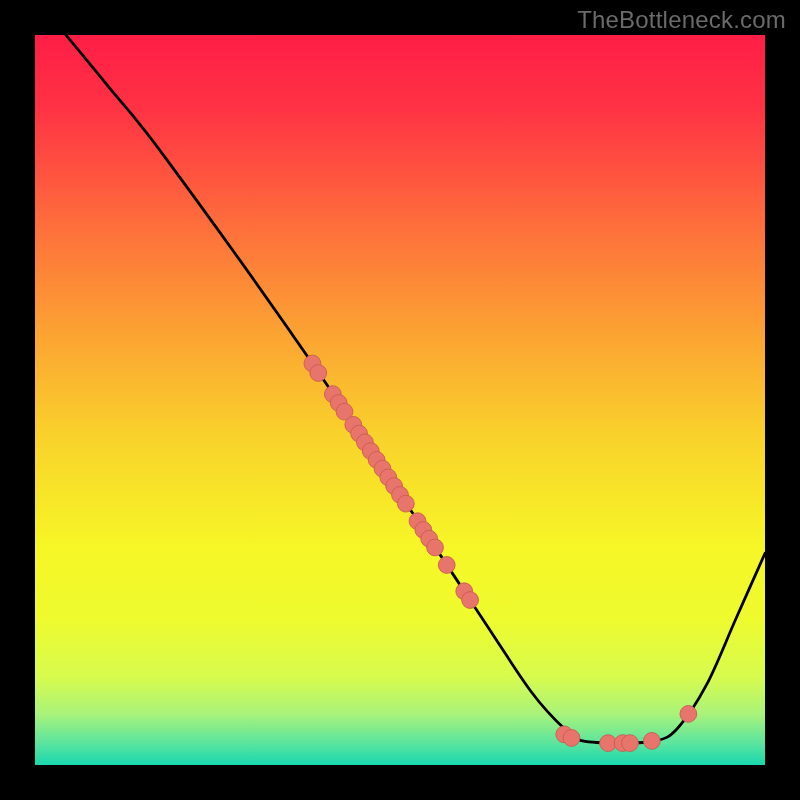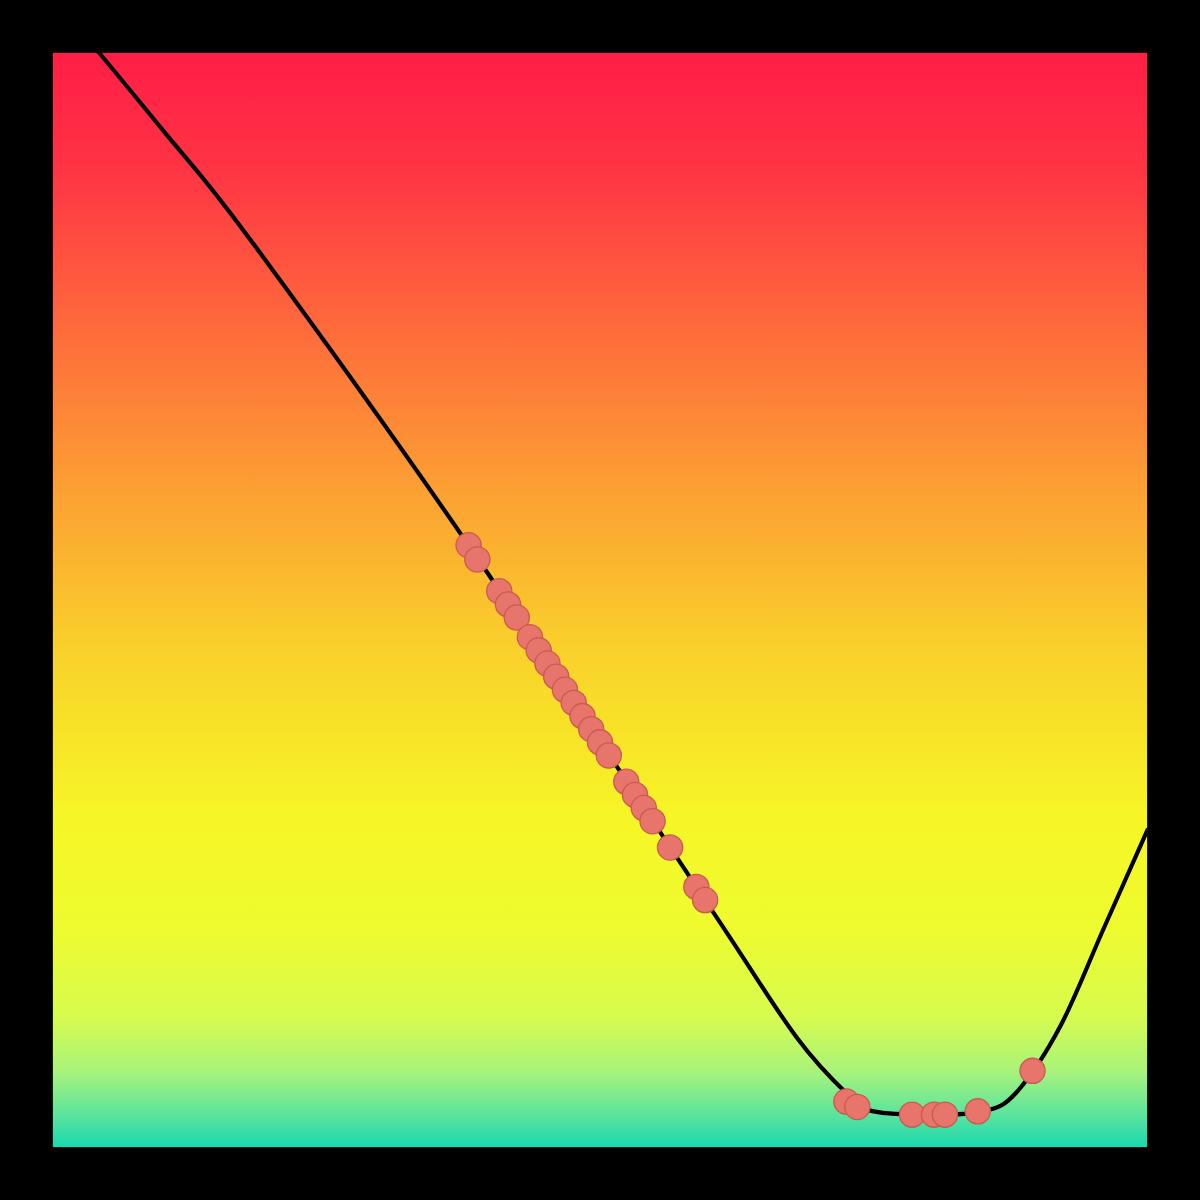--- a/index.html
+++ b/index.html
@@ -102,13 +102,14 @@
           <circle cx="72.500" cy="95.800" r="1.15" fill="#E8756B" stroke="#C95A52" stroke-width="0.12"></circle>
           <circle cx="73.500" cy="96.300" r="1.15" fill="#E8756B" stroke="#C95A52" stroke-width="0.12"></circle>
           <circle cx="78.500" cy="97.000" r="1.15" fill="#E8756B" stroke="#C95A52" stroke-width="0.12"></circle>
           <circle cx="80.500" cy="97.000" r="1.15" fill="#E8756B" stroke="#C95A52" stroke-width="0.12"></circle>
           <circle cx="81.500" cy="97.000" r="1.15" fill="#E8756B" stroke="#C95A52" stroke-width="0.12"></circle>
           <circle cx="84.500" cy="96.700" r="1.15" fill="#E8756B" stroke="#C95A52" stroke-width="0.12"></circle>
           <circle cx="89.500" cy="93.000" r="1.15" fill="#E8756B" stroke="#C95A52" stroke-width="0.12"></circle>
         </g>
     </svg>
   </div>
+  <div class="watermark">TheBottleneck.com</div>
 </div>
 
 </body></html>

